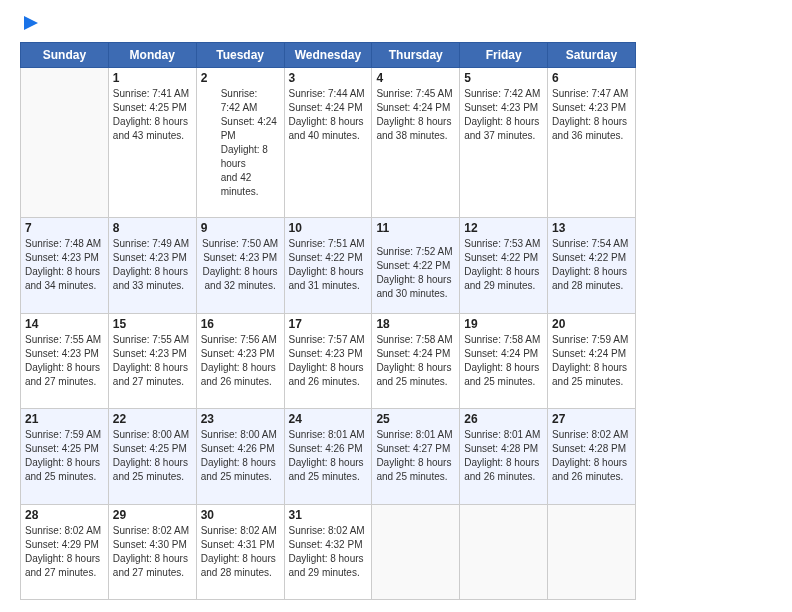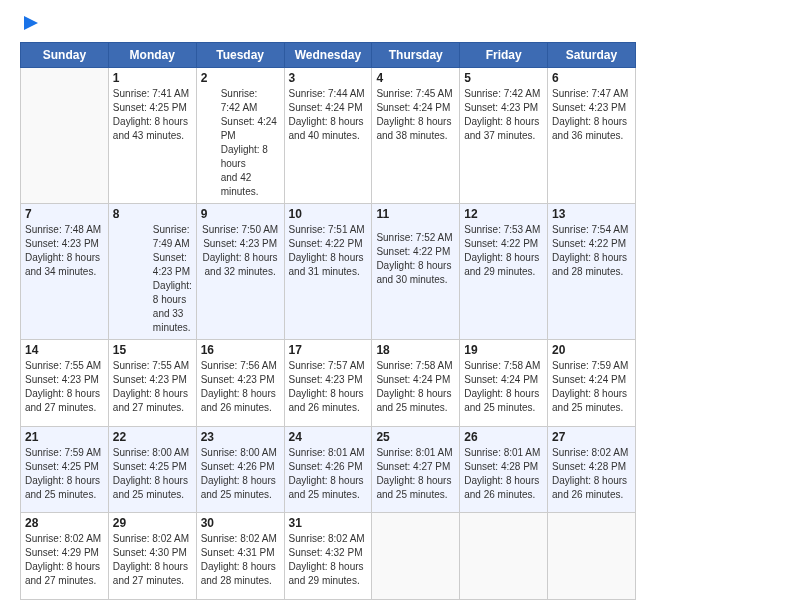--- a/index.html
+++ b/index.html
@@ -174,21 +174,21 @@
         <tr class="row-shaded">
           <td>
             <span class="day-num">7</span>
             <div class="day-info" style="white-space: pre-line;">Sunrise: 7:48 AM
 Sunset: 4:23 PM
 Daylight: 8 hours
 and 34 minutes.</div>
           </td>
           <td>
             <span class="day-num">8</span>
-            <div class="day-info" style="white-space: pre-line; margin-left: 40px;">Sunrise: 7:49 AM
+            <div class="day-info" style="white-space: pre-line;">Sunrise: 7:49 AM
 Sunset: 4:23 PM
 Daylight: 8 hours
 and 33 minutes.</div>
           </td>
           <td>
             <span class="day-num">9</span>
             <div class="day-info" style="white-space: pre-line; text-align: center;">Sunrise: 7:50 AM
 Sunset: 4:23 PM
 Daylight: 8 hours
 and 32 minutes.</div>

